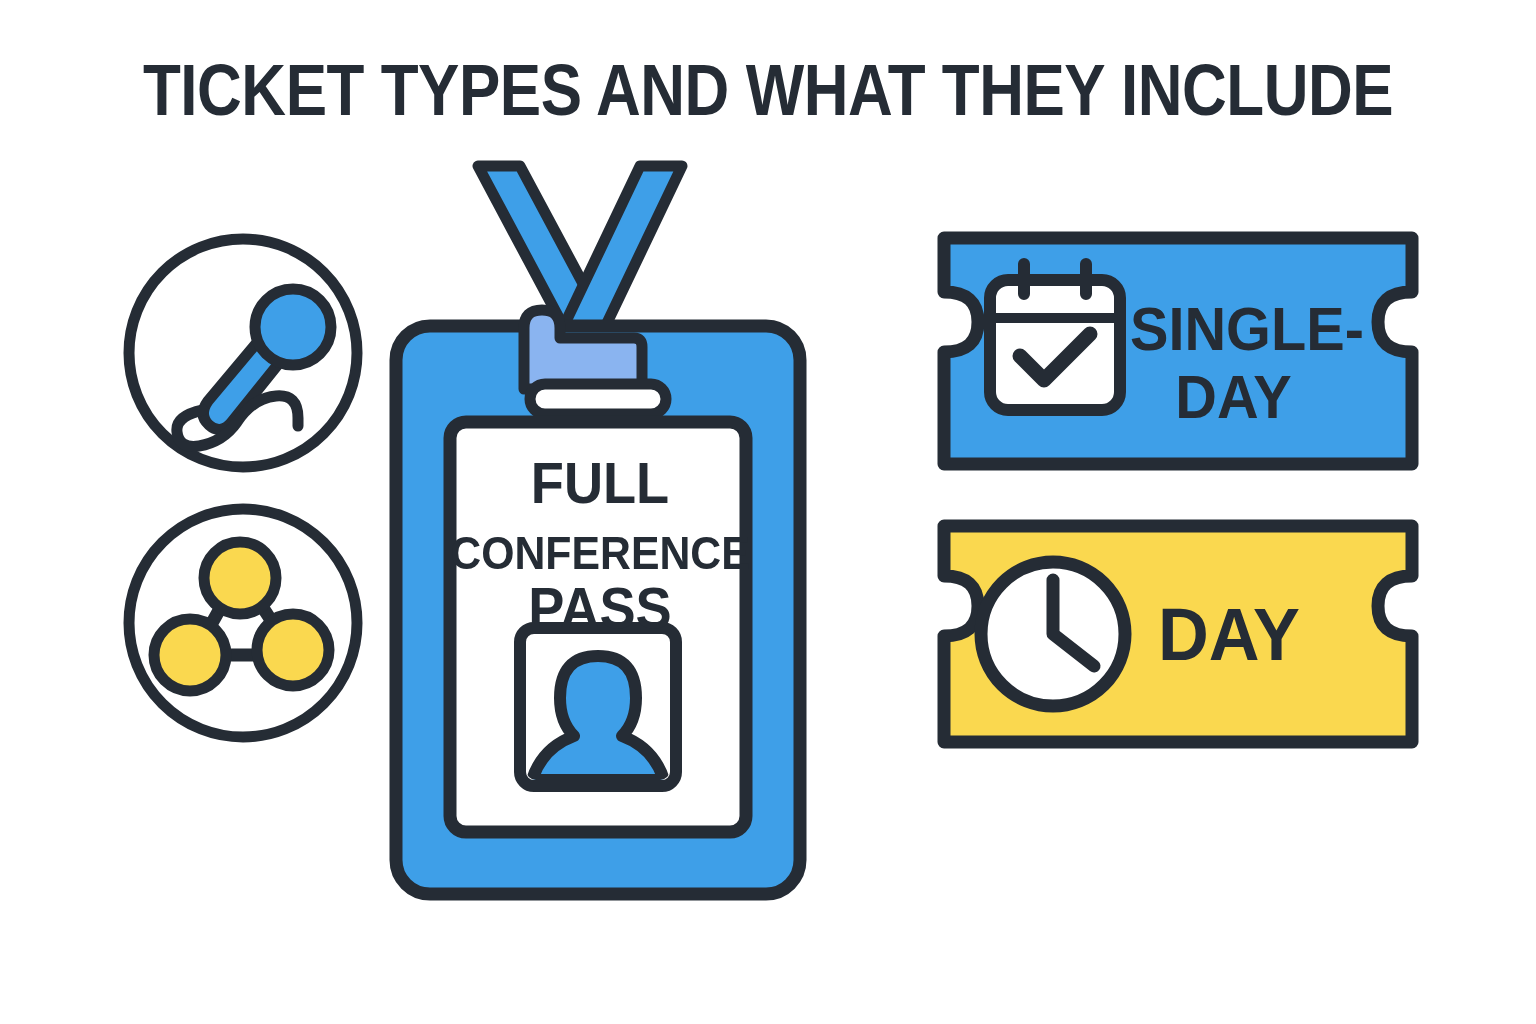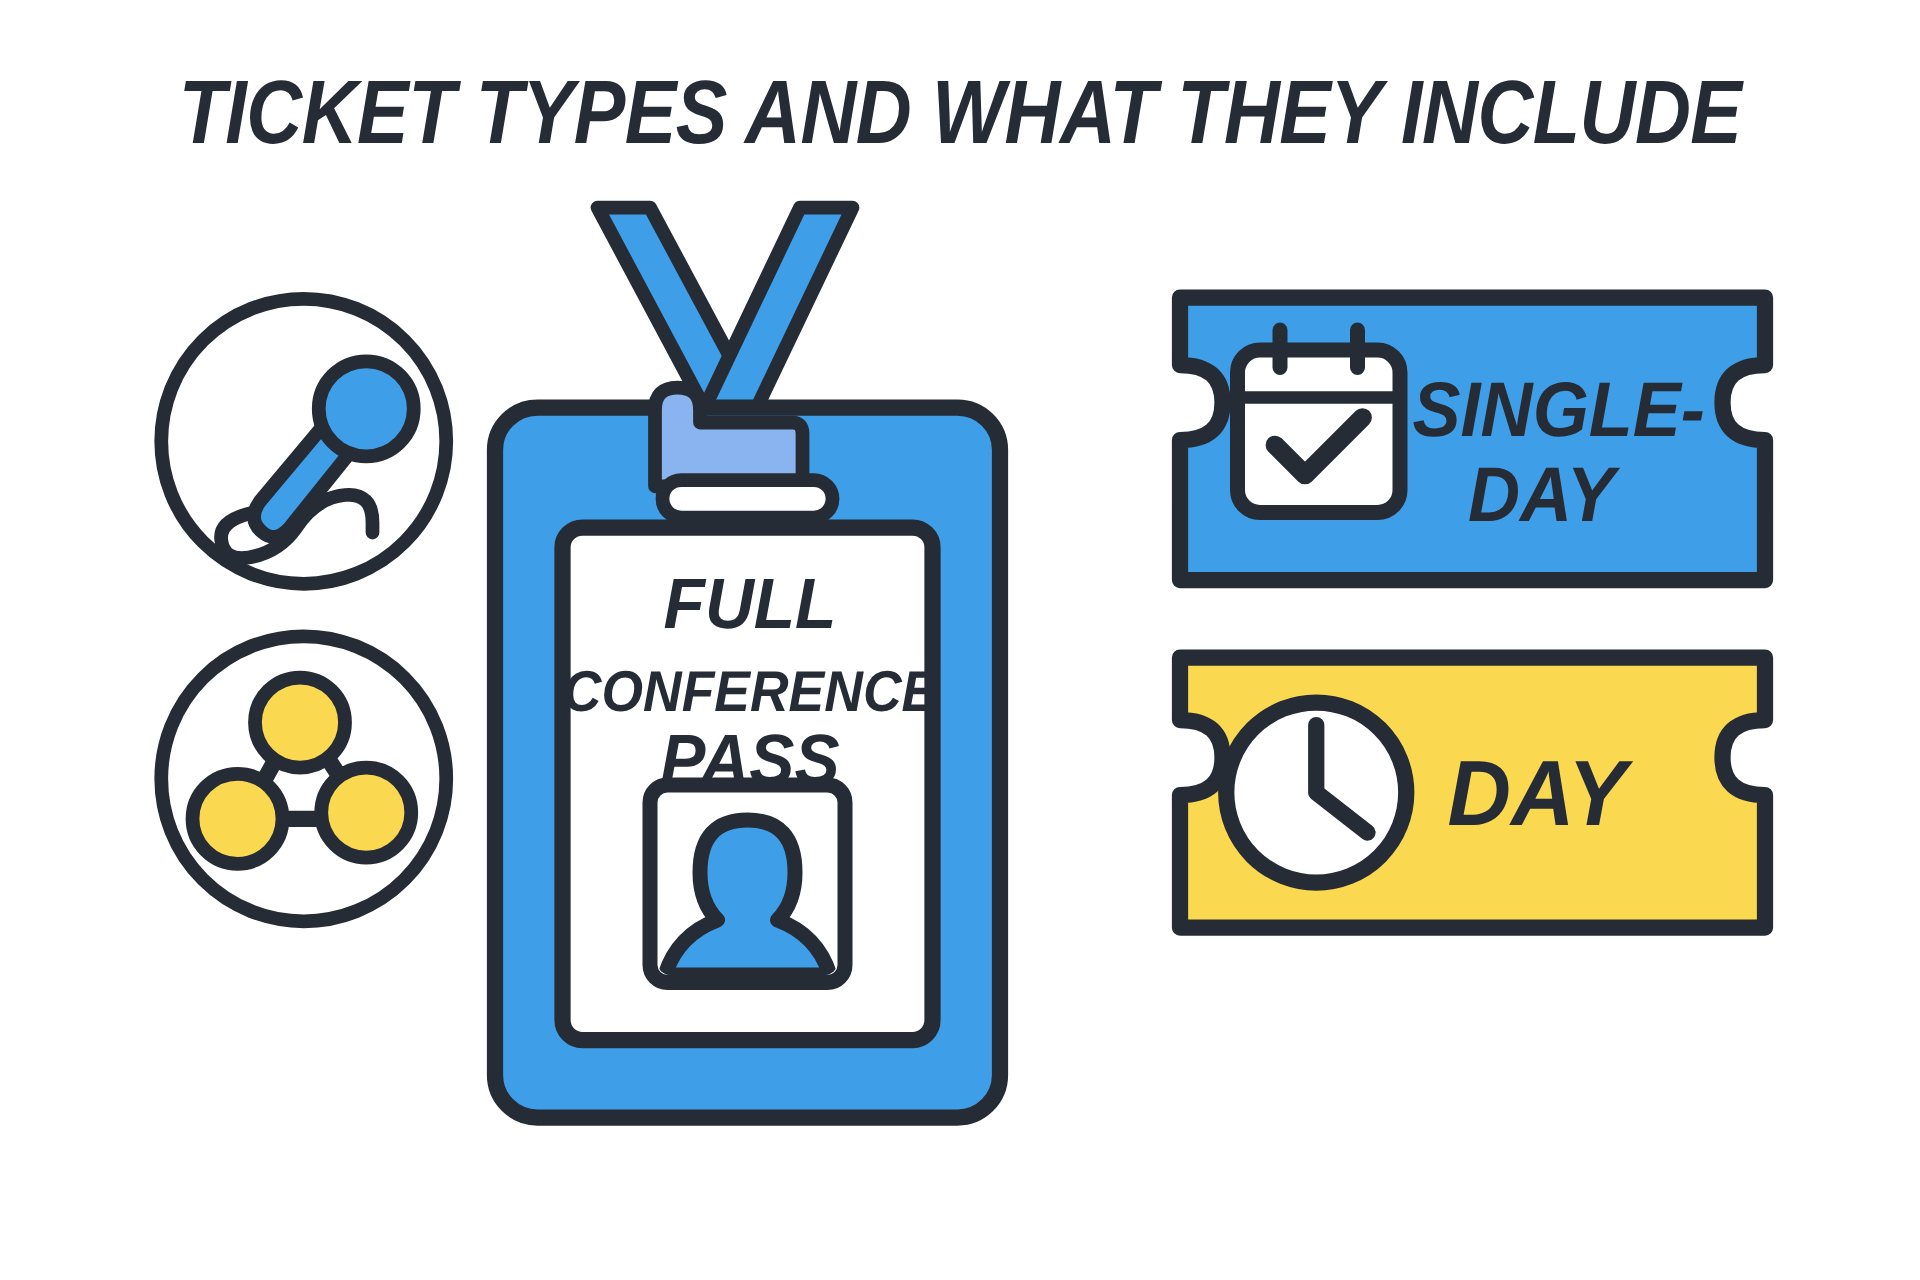--- a/index.html
+++ b/index.html
@@ -12,21 +12,20 @@
     width: 1536px;
     height: 1024px;
     overflow: hidden;
     font-family: "Liberation Sans", sans-serif;
   }
   #stage {
     position: relative;
     width: 1536px;
     height: 1024px;
     background: #ffffff;
-    font-style: italic;
   }
 
   
   #title {
     position: absolute;
     left: 0;
     top: 54px;
     width: 1536px;
     text-align: center;
     color: #252c35;

